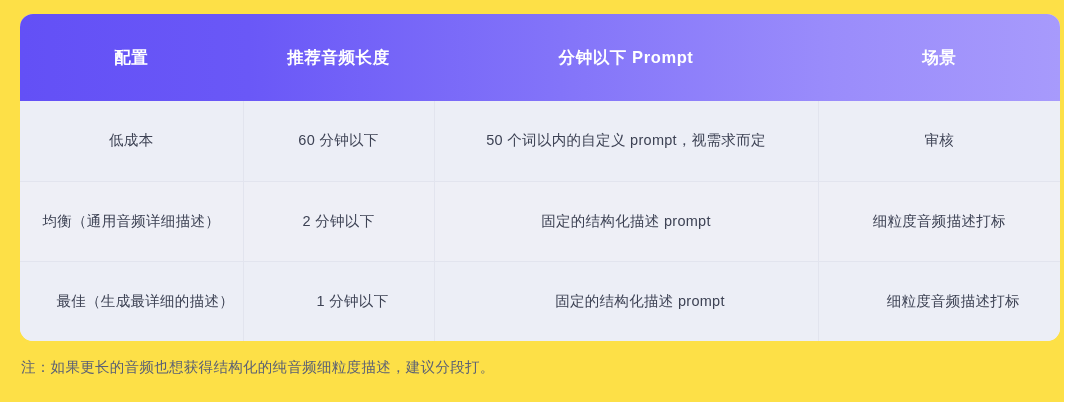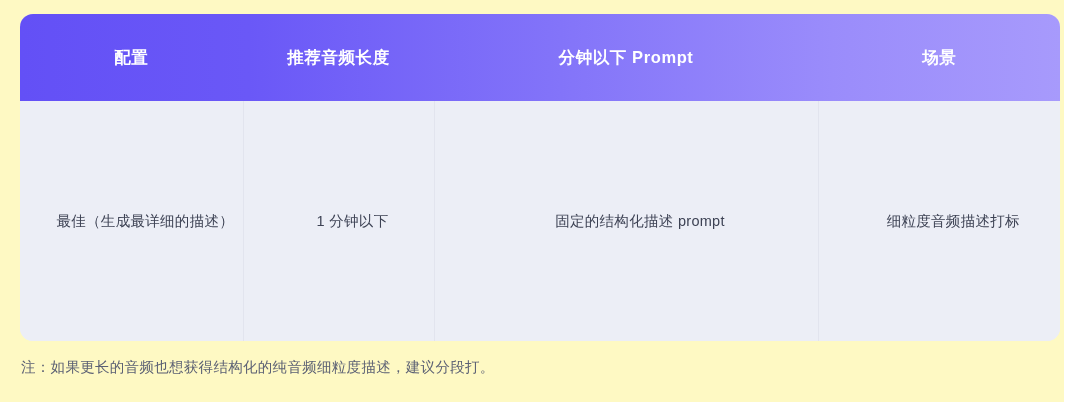--- a/index.html
+++ b/index.html
@@ -11,21 +11,21 @@
     height: 402px;
     background: #ffffff;
     font-family: "Liberation Sans", "DejaVu Sans", sans-serif;
     overflow: hidden;
   }
 
   .page {
     position: relative;
     width: 1064px;
     height: 402px;
-    background: #fef9c3;
+    background: #fde047;
   }
 
   
   .table-wrap {
     position: absolute;
     left: 20px;
     top: 14px;
     width: 1040px;
     height: 327px;
     border-radius: 13px;
@@ -150,20 +150,32 @@
           <th>
             <span class="th-inner">分钟以下 Prompt</span>
           </th>
           <th>
             <span class="th-inner">场景</span>
           </th>
         </tr>
       </thead>
       <tbody>
         <tr>
+          <td>低成本</td>
+          <td>60 分钟以下</td>
+          <td>50 个词以内的自定义 prompt，视需求而定</td>
+          <td>审核</td>
+        </tr>
+        <tr>
+          <td>均衡（通用音频详细描述）</td>
+          <td>2 分钟以下</td>
+          <td>固定的结构化描述 prompt</td>
+          <td>细粒度音频描述打标</td>
+        </tr>
+        <tr>
           <td>最佳（生成最详细的描述）</td>
           <td>1 分钟以下</td>
           <td>固定的结构化描述 prompt</td>
           <td>细粒度音频描述打标</td>
         </tr>
       </tbody>
     </table>
   </div>
 
   <div class="footnote">注：如果更长的音频也想获得结构化的纯音频细粒度描述，建议分段打。</div>

